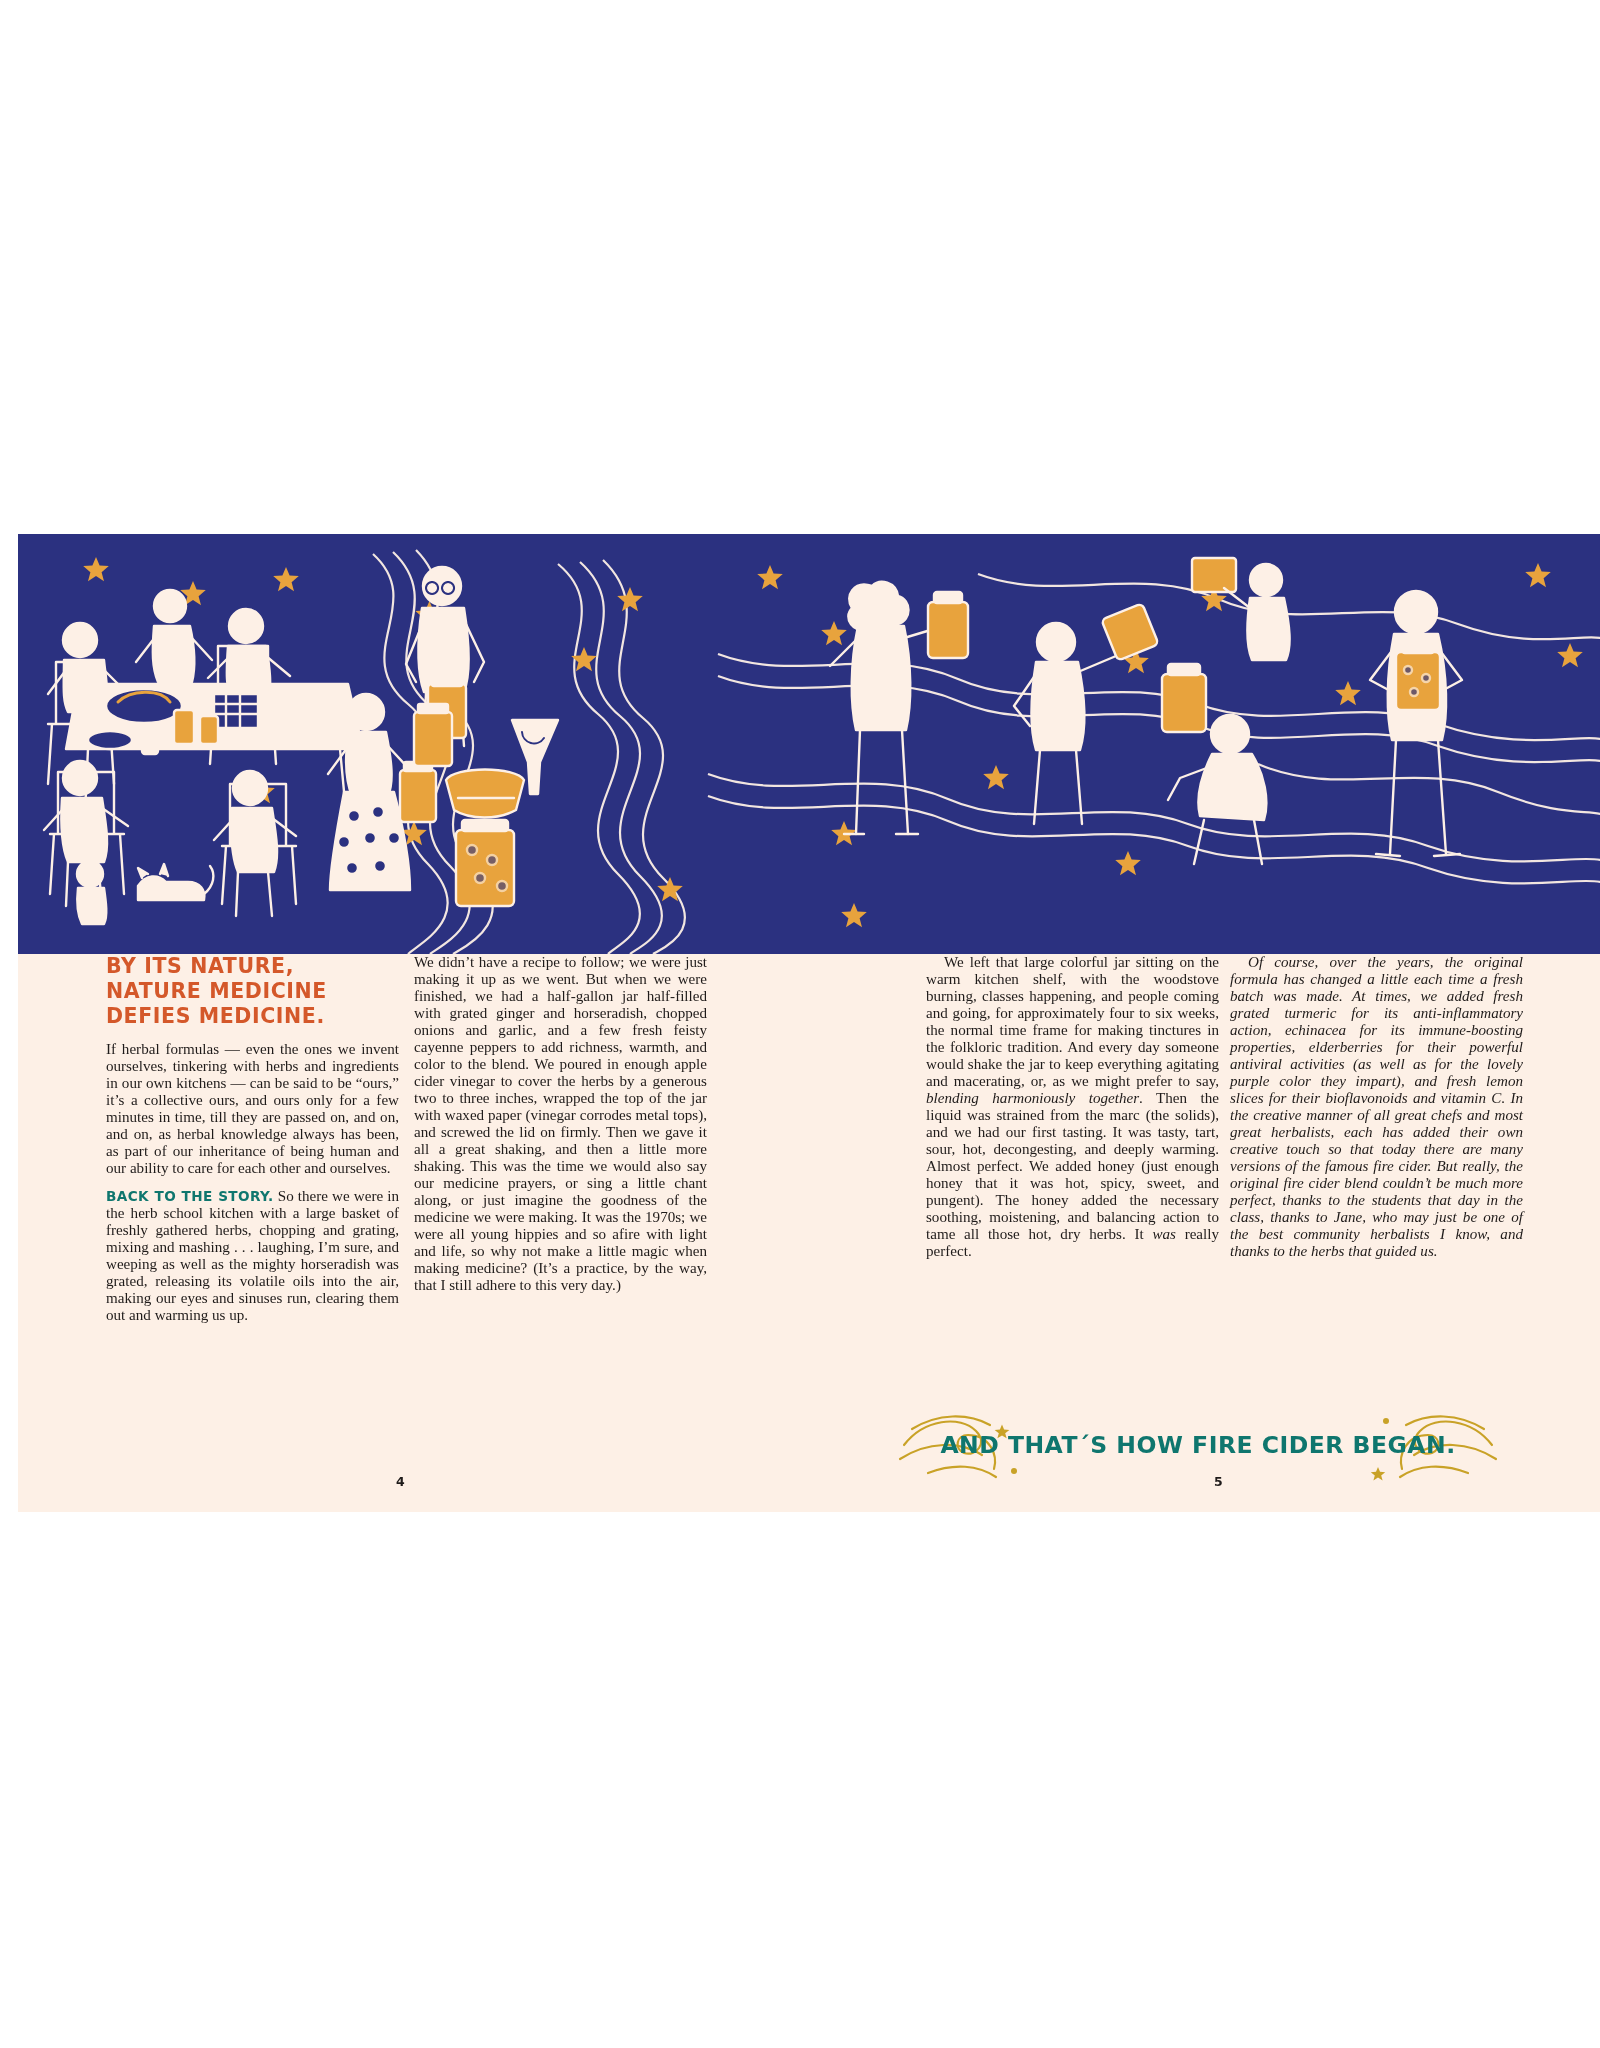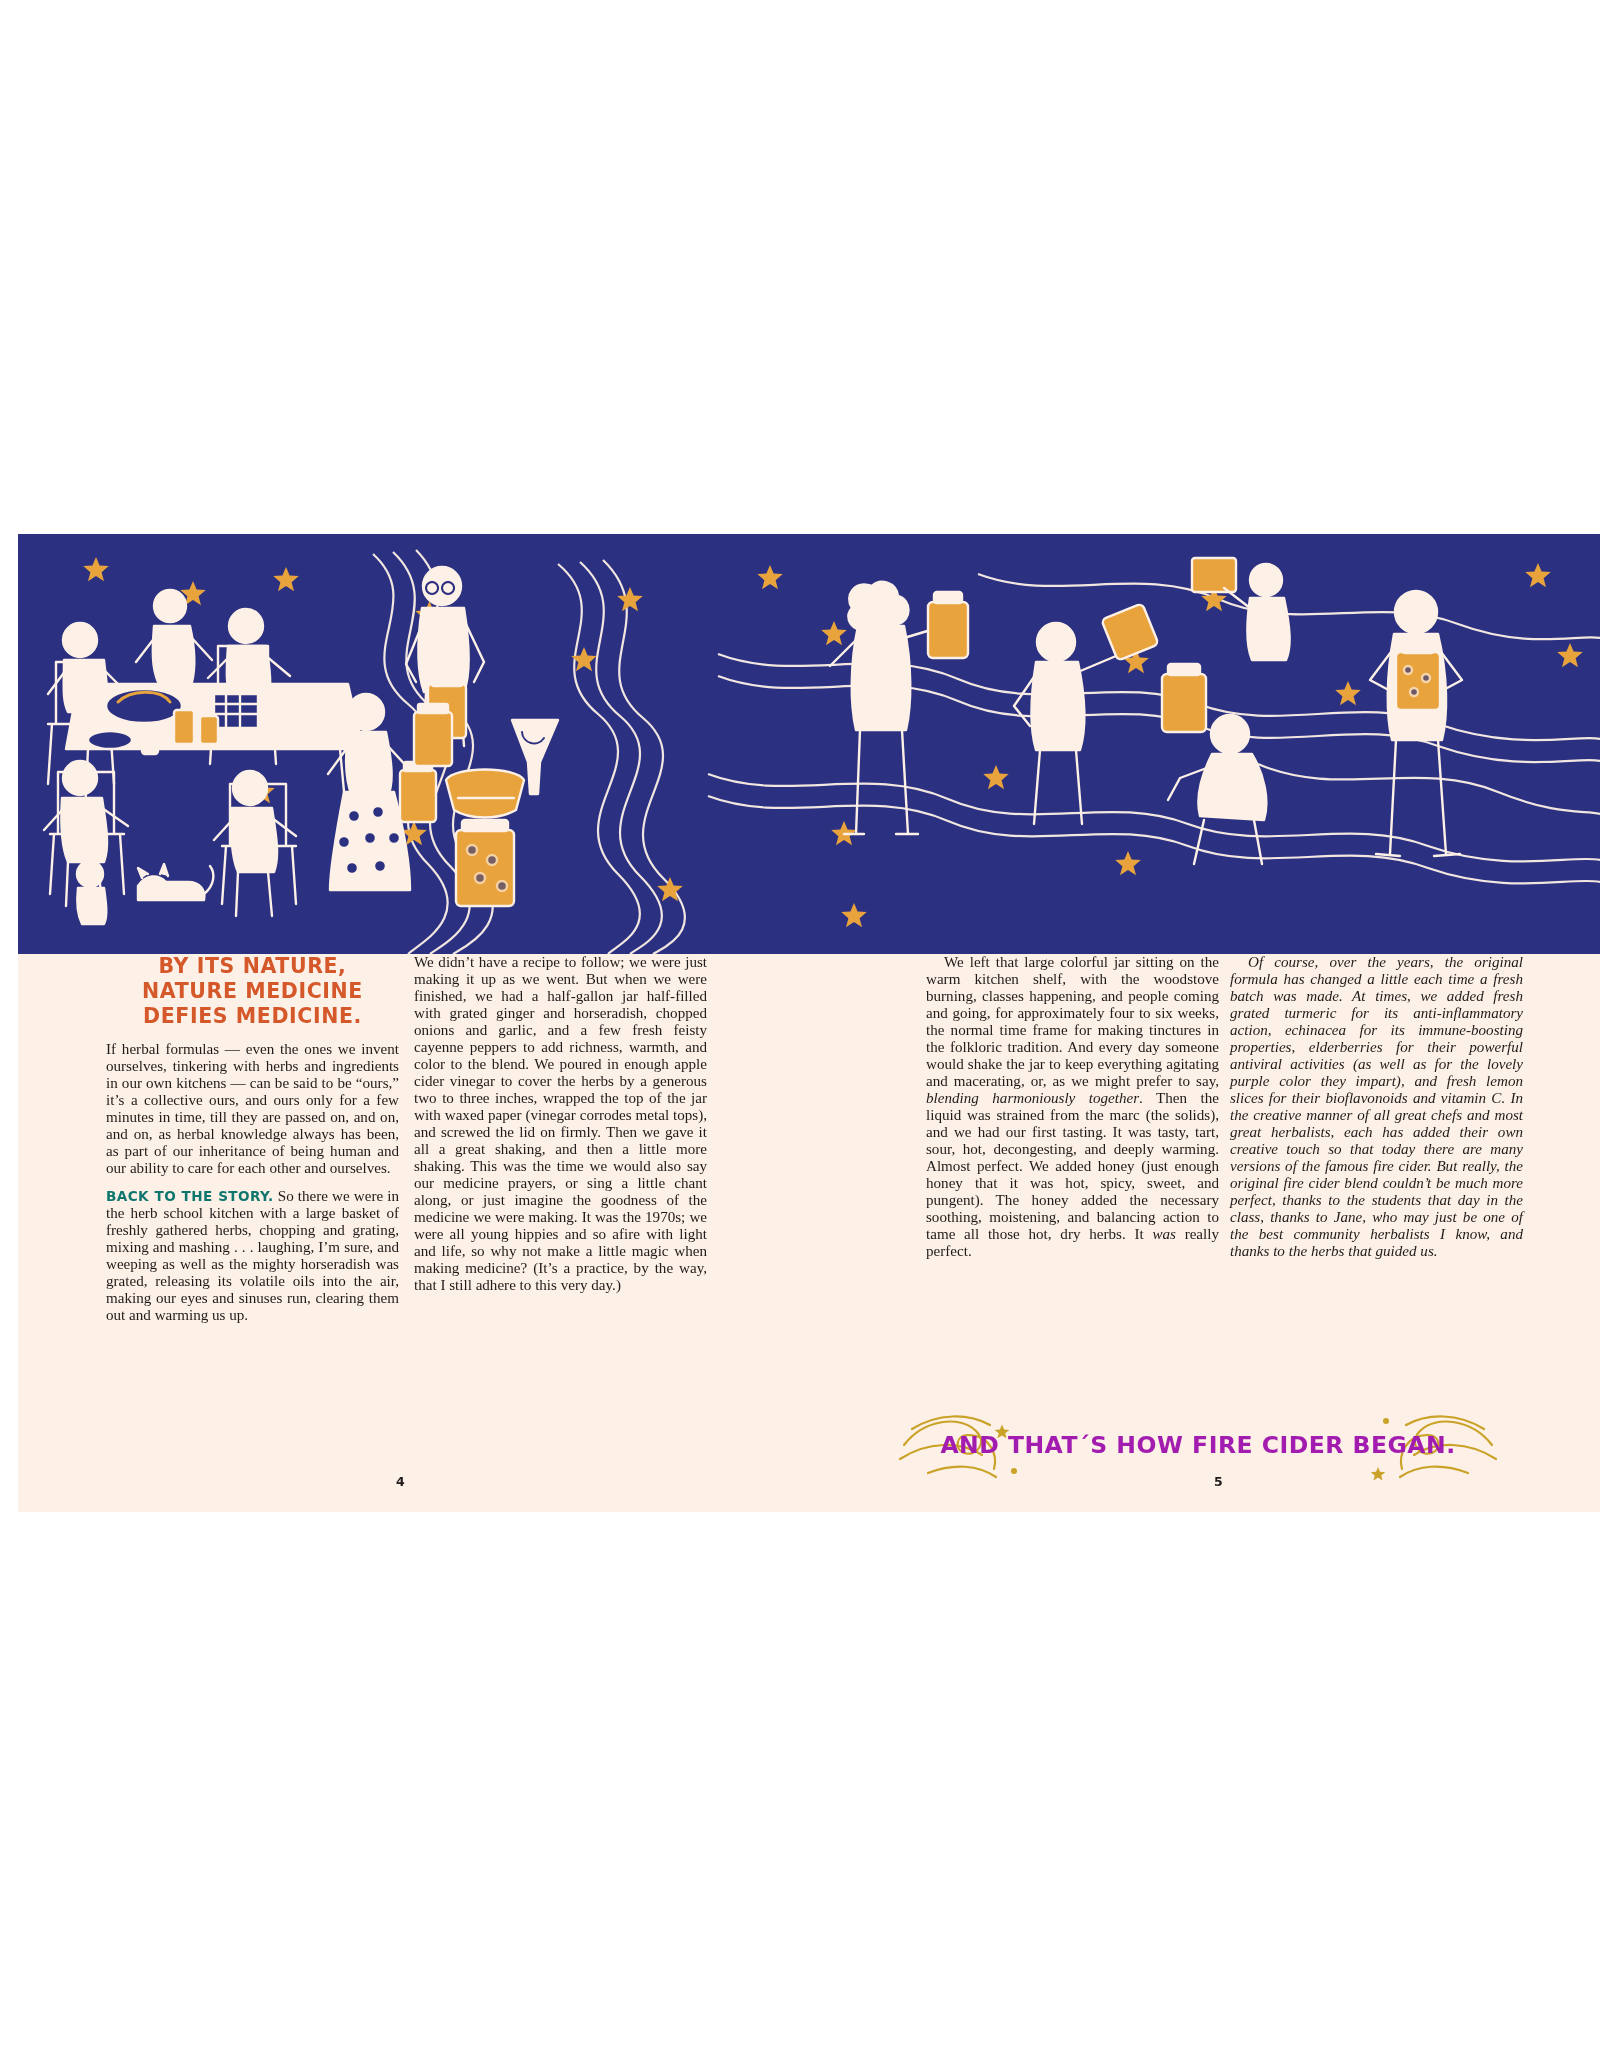--- a/index.html
+++ b/index.html
@@ -58,21 +58,21 @@
 
   .heading {
     font-family: "DejaVu Sans", sans-serif;
     font-weight: bold;
     color: #d4582a;
     font-size: 20.5px;
     line-height: 25px;
     letter-spacing: 0.6px;
     margin: 0 0 12px 0;
   }
-  .heading span { display: block; text-align: center; }
+  .heading span { display: block; }
 
   p.body {
     margin: 0 0 11px 0;
     font-size: 15.1px;
     line-height: 17px;
     color: #1f1b1a;
     text-align: justify;
     -webkit-hyphens: auto;
     hyphens: auto;
   }
@@ -101,21 +101,21 @@
     position: absolute;
     left: 0;
     top: 0;
     width: 600px;
     text-align: center;
     line-height: 92px;
     font-family: "DejaVu Sans", sans-serif;
     font-weight: bold;
     font-size: 23.5px;
     letter-spacing: 0.5px;
-    color: #a21caf;
+    color: #0f766e;
     white-space: nowrap;
   }
 
   
   .folio {
     position: absolute;
     font-family: "DejaVu Sans", sans-serif;
     font-weight: bold;
     font-size: 12.5px;
     color: #1f1b1a;

